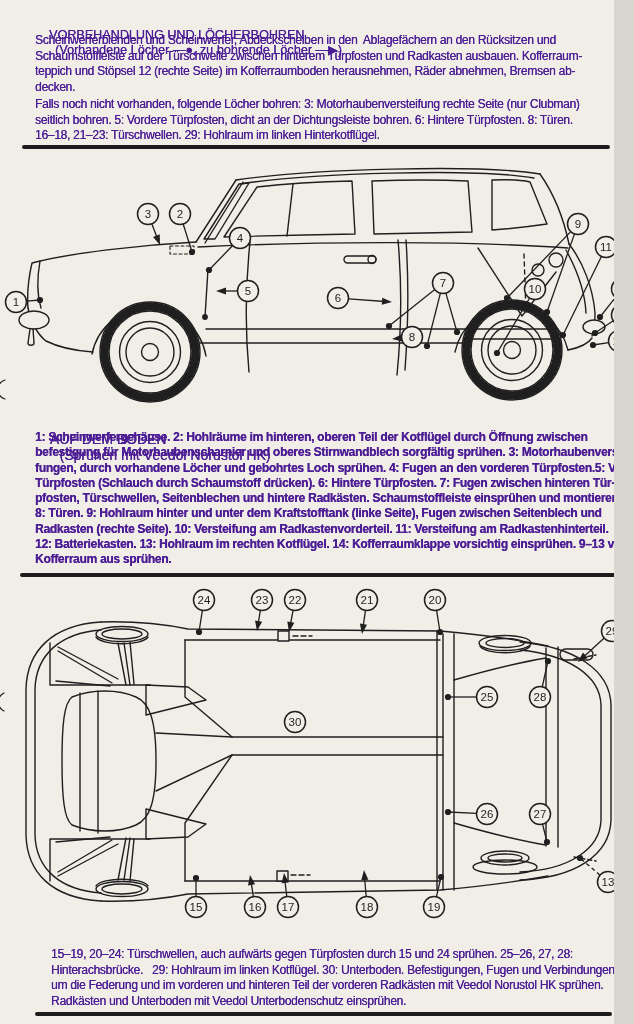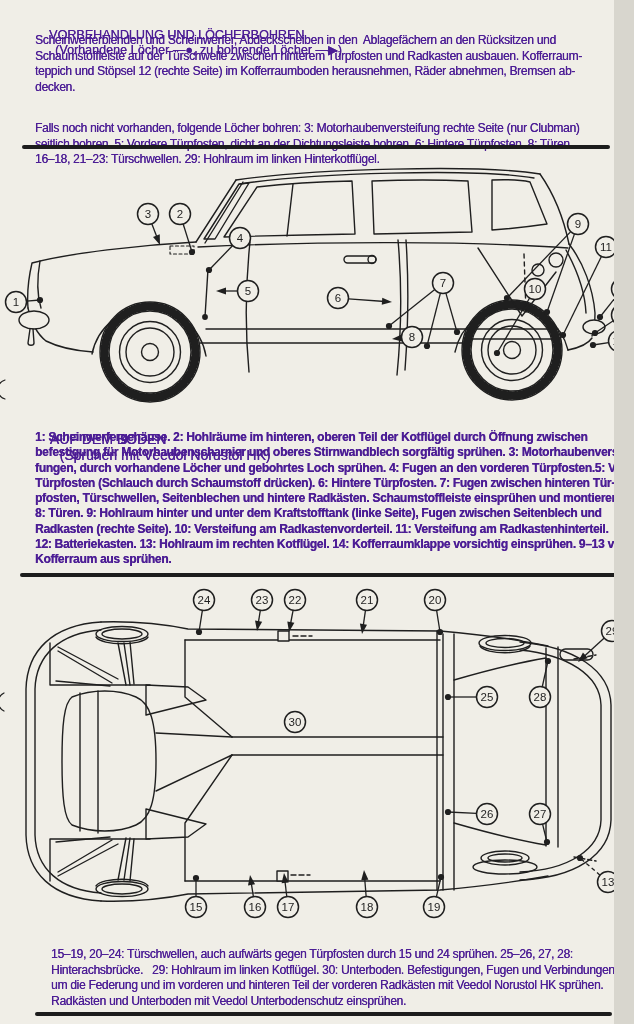--- a/index.html
+++ b/index.html
@@ -25,21 +25,21 @@
 
   <div class="titlerow">
     <span>VORBEHANDLUNG UND LÖCHERBOHREN</span>
     <span class="legend">(Vorhandene Löcher —●, zu bohrende Löcher —▶)</span>
   </div>
 
   <div class="para" style="top:33px;">Scheinwerferblenden und Scheinwerfer, Abdeckscheiben in den  Ablagefächern an den Rücksitzen und
 Schaumstoffleiste auf der Türschwelle zwischen hinterem Türpfosten und Radkasten ausbauen. Kofferraum-
 teppich und Stöpsel 12 (rechte Seite) im Kofferraumboden herausnehmen, Räder abnehmen, Bremsen ab-
 decken.</div>
-  <div class="para" style="top:97px;margin-top:24px;">Falls noch nicht vorhanden, folgende Löcher bohren: 3: Motorhaubenversteifung rechte Seite (nur Clubman)
+  <div class="para" style="top:97px;">Falls noch nicht vorhanden, folgende Löcher bohren: 3: Motorhaubenversteifung rechte Seite (nur Clubman)
 seitlich bohren. 5: Vordere Türpfosten, dicht an der Dichtungsleiste bohren. 6: Hintere Türpfosten. 8: Türen.
 16–18, 21–23: Türschwellen. 29: Hohlraum im linken Hinterkotflügel.</div>
 
   <div class="rule" style="left:22px;top:145px;width:588px;"></div>
 
   <svg id="svg-side" style="top:150px;" width="634" height="255" viewBox="0 0 634 255">
     <g fill="none" stroke="#1f1f1f" stroke-width="1.4" stroke-linecap="round" stroke-linejoin="round">
 
       <path d="M 196,92 C 140,95 70,103 32,113 C 28,130 27,145 28,158"></path>
       <path d="M 28,158 C 31,172 36,183 46,191 C 62,199 78,201 93,202"></path>

